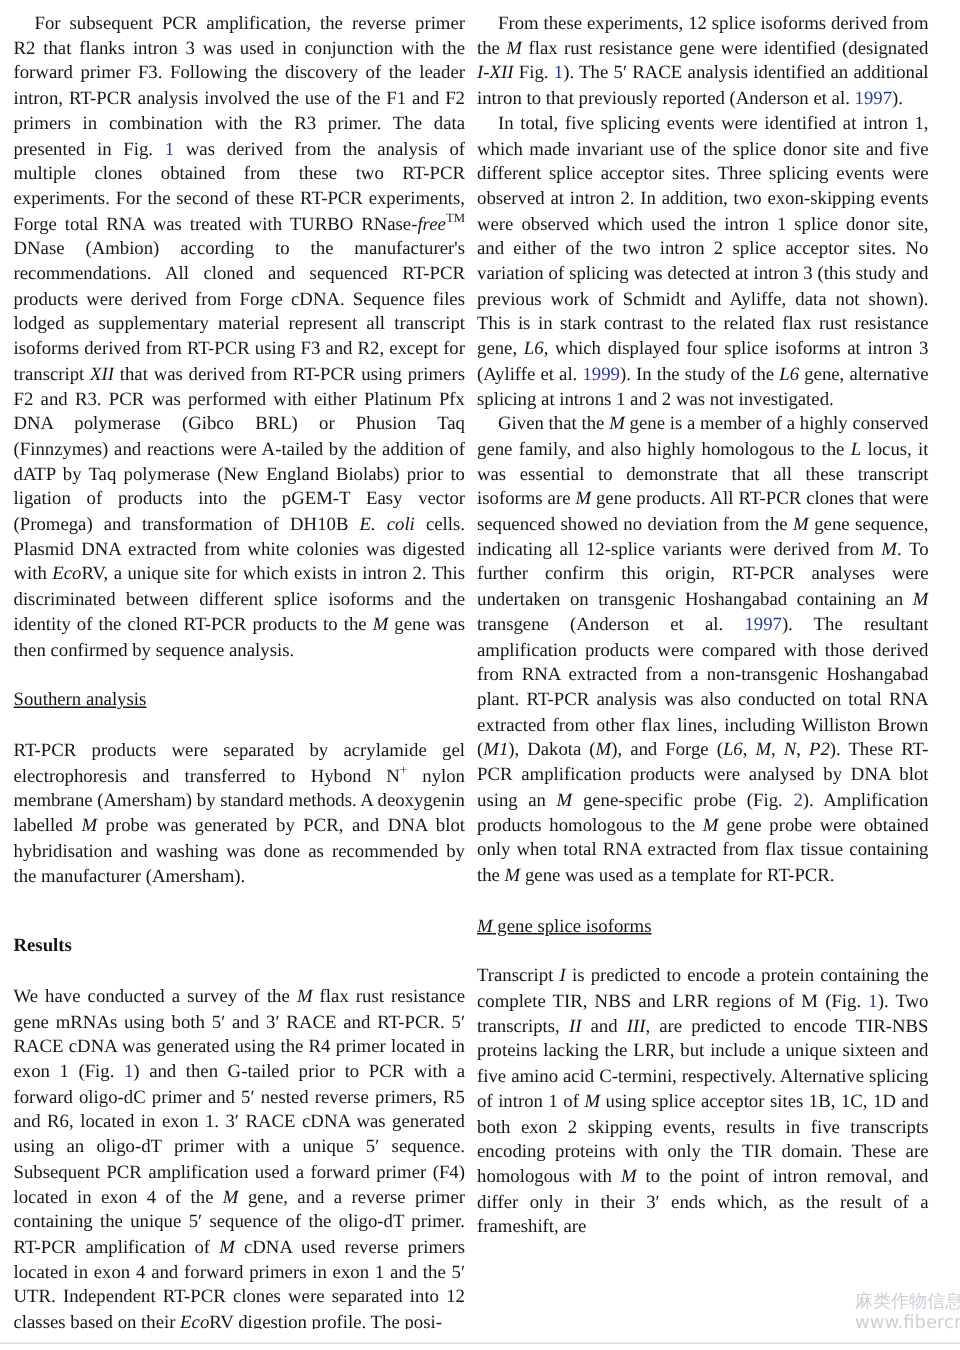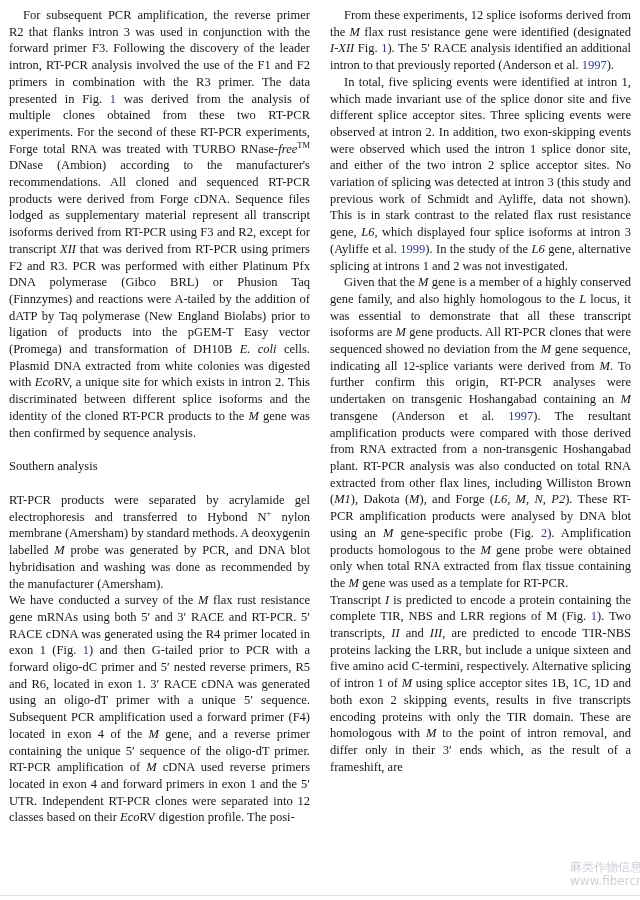--- a/index.html
+++ b/index.html
@@ -11,21 +11,21 @@
     position: relative;
     overflow: hidden;
   }
   .page {
     position: relative;
     width: 640px; height: 900px;
     background: #ffffff;
   }
   .columns {
     display: flex;
-    gap: 20px;
+    gap: 8px;
     padding: 7px 9px 0 9px;
     height: 886px;
     overflow: hidden;
     box-sizing: border-box;
   }
   .col {
     width: 301px;
     text-align: justify;
     font-size: 12.5px;
     line-height: 16.7px;
@@ -33,21 +33,21 @@
     -webkit-hyphens: auto;
     overflow: hidden;
   }
   .col p { margin: 0; }
   .col p.indent { text-indent: 14px; }
   .col h3 {
     font-size: 12.5px;
     line-height: 16.7px;
     margin: 17px 0;
   }
-  .col h3.subheading { font-weight: normal; }
+  .col h3.subheading { font-weight: normal; text-decoration: underline; }
   .col h3.heading { font-weight: bold; margin: 30px 0 17px 0; }
   sup { font-size: 8.5px; line-height: 0; }
   .cite { color: var(--link-color, #2b3a94); }
   .watermark {
     position: absolute;
     left: 570px;
     top: 860px;
     width: 80px;
     color: #c3c8cf;
     font-size: 12px;
@@ -66,26 +66,28 @@
 </style>
 </head>
 <body>
 
 <div class="page">
   <div class="columns">
     <div class="col">
         <p class="para indent">For subsequent PCR amplification, the reverse primer R2 that flanks intron 3 was used in conjunction with the forward primer F3. Following the discovery of the leader intron, RT-PCR analysis involved the use of the F1 and F2 primers in combination with the R3 primer. The data presented in Fig. <span class="cite">1</span> was derived from the analysis of multiple clones obtained from these two RT-PCR experiments. For the second of these RT-PCR experiments, Forge total RNA was treated with TURBO RNase-<i>free</i><sup>TM</sup> DNase (Ambion) according to the manufacturer's recommendations. All cloned and sequenced RT-PCR products were derived from Forge cDNA. Sequence files lodged as supplementary material represent all transcript isoforms derived from RT-PCR using F3 and R2, except for transcript <i>XII</i> that was derived from RT-PCR using primers F2 and R3. PCR was performed with either Platinum Pfx DNA polymerase (Gibco BRL) or Phusion Taq (Finnzymes) and reactions were A-tailed by the addition of dATP by Taq polymerase (New England Biolabs) prior to ligation of products into the pGEM-T Easy vector (Promega) and transformation of DH10B <i>E. coli</i> cells. Plasmid DNA extracted from white colonies was digested with <i>Eco</i>RV, a unique site for which exists in intron 2. This discriminated between different splice isoforms and the identity of the cloned RT-PCR products to the <i>M</i> gene was then confirmed by sequence analysis.</p>
         <h3 class="subheading">Southern analysis</h3>
         <p class="para">RT-PCR products were separated by acrylamide gel electrophoresis and transferred to Hybond N<sup>+</sup> nylon membrane (Amersham) by standard methods. A deoxygenin labelled <i>M</i> probe was generated by PCR, and DNA blot hybridisation and washing was done as recommended by the manufacturer (Amersham).</p>
+        <h3 class="heading">Results</h3>
         <p class="para">We have conducted a survey of the <i>M</i> flax rust resistance gene mRNAs using both 5′ and 3′ RACE and RT-PCR. 5′ RACE cDNA was generated using the R4 primer located in exon 1 (Fig. <span class="cite">1</span>) and then G-tailed prior to PCR with a forward oligo-dC primer and 5′ nested reverse primers, R5 and R6, located in exon 1. 3′ RACE cDNA was generated using an oligo-dT primer with a unique 5′ sequence. Subsequent PCR amplification used a forward primer (F4) located in exon 4 of the <i>M</i> gene, and a reverse primer containing the unique 5′ sequence of the oligo-dT primer. RT-PCR amplification of <i>M</i> cDNA used reverse primers located in exon 4 and forward primers in exon 1 and the 5′ UTR. Independent RT-PCR clones were separated into 12 classes based on their <i>Eco</i>RV digestion profile. The posi-</p>
       </div>
     <div class="col">
         <p class="para indent">From these experiments, 12 splice isoforms derived from the <i>M</i> flax rust resistance gene were identified (designated <i>I-XII</i> Fig. <span class="cite">1</span>). The 5′ RACE analysis identified an additional intron to that previously reported (Anderson et al. <span class="cite">1997</span>).</p>
         <p class="para indent">In total, five splicing events were identified at intron 1, which made invariant use of the splice donor site and five different splice acceptor sites. Three splicing events were observed at intron 2. In addition, two exon-skipping events were observed which used the intron 1 splice donor site, and either of the two intron 2 splice acceptor sites. No variation of splicing was detected at intron 3 (this study and previous work of Schmidt and Ayliffe, data not shown). This is in stark contrast to the related flax rust resistance gene, <i>L6</i>, which displayed four splice isoforms at intron 3 (Ayliffe et al. <span class="cite">1999</span>). In the study of the <i>L6</i> gene, alternative splicing at introns 1 and 2 was not investigated.</p>
         <p class="para indent">Given that the <i>M</i> gene is a member of a highly conserved gene family, and also highly homologous to the <i>L</i> locus, it was essential to demonstrate that all these transcript isoforms are <i>M</i> gene products. All RT-PCR clones that were sequenced showed no deviation from the <i>M</i> gene sequence, indicating all 12-splice variants were derived from <i>M</i>. To further confirm this origin, RT-PCR analyses were undertaken on transgenic Hoshangabad containing an <i>M</i> transgene (Anderson et al. <span class="cite">1997</span>). The resultant amplification products were compared with those derived from RNA extracted from a non-transgenic Hoshangabad plant. RT-PCR analysis was also conducted on total RNA extracted from other flax lines, including Williston Brown (<i>M1</i>), Dakota (<i>M</i>), and Forge (<i>L6</i>, <i>M</i>, <i>N</i>, <i>P2</i>). These RT-PCR amplification products were analysed by DNA blot using an <i>M</i> gene-specific probe (Fig. <span class="cite">2</span>). Amplification products homologous to the <i>M</i> gene probe were obtained only when total RNA extracted from flax tissue containing the <i>M</i> gene was used as a template for RT-PCR.</p>
+        <h3 class="subheading"><i>M</i> gene splice isoforms</h3>
         <p class="para">Transcript <i>I</i> is predicted to encode a protein containing the complete TIR, NBS and LRR regions of M (Fig. <span class="cite">1</span>). Two transcripts, <i>II</i> and <i>III</i>, are predicted to encode TIR-NBS proteins lacking the LRR, but include a unique sixteen and five amino acid C-termini, respectively. Alternative splicing of intron 1 of <i>M</i> using splice acceptor sites 1B, 1C, 1D and both exon 2 skipping events, results in five transcripts encoding proteins with only the TIR domain. These are homologous with <i>M</i> to the point of intron removal, and differ only in their 3′ ends which, as the result of a frameshift, are</p>
       </div>
   </div>
   <div class="watermark">
     <div>麻类作物信息与咨询网</div>
     <div>www.fibercrops.com</div>
   </div>
   <div class="page-edge"></div>
 </div>
 

